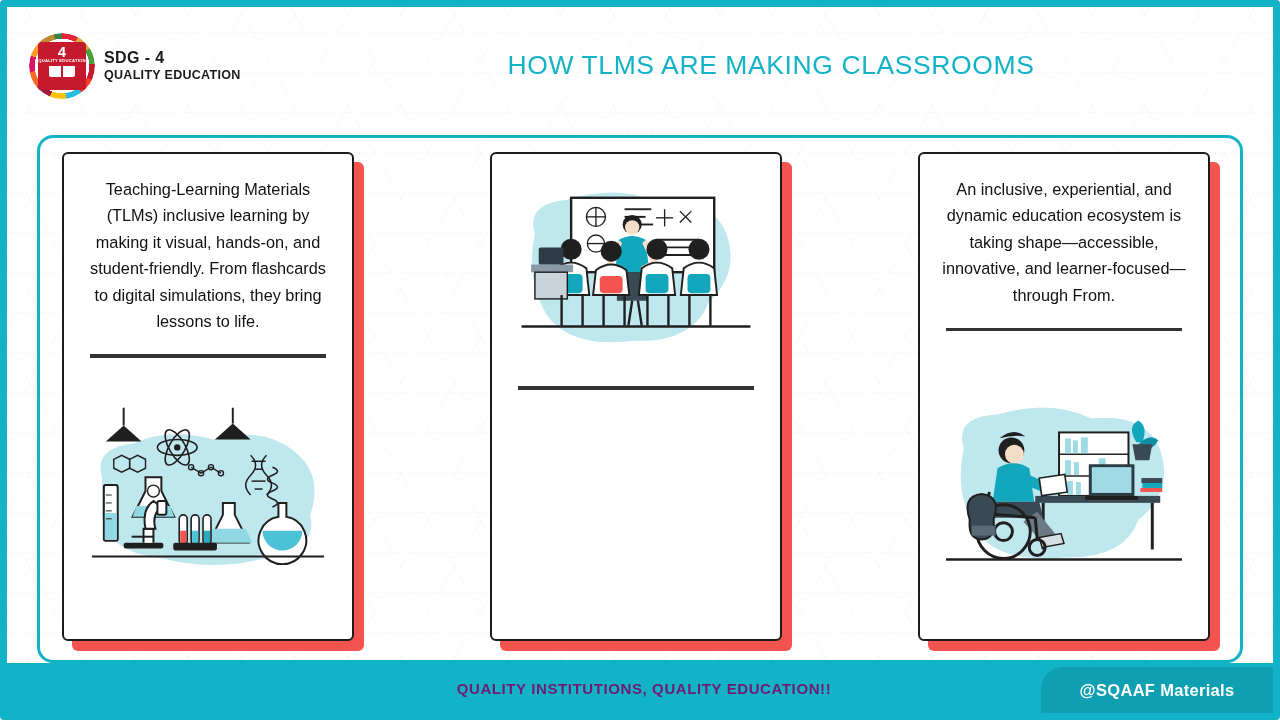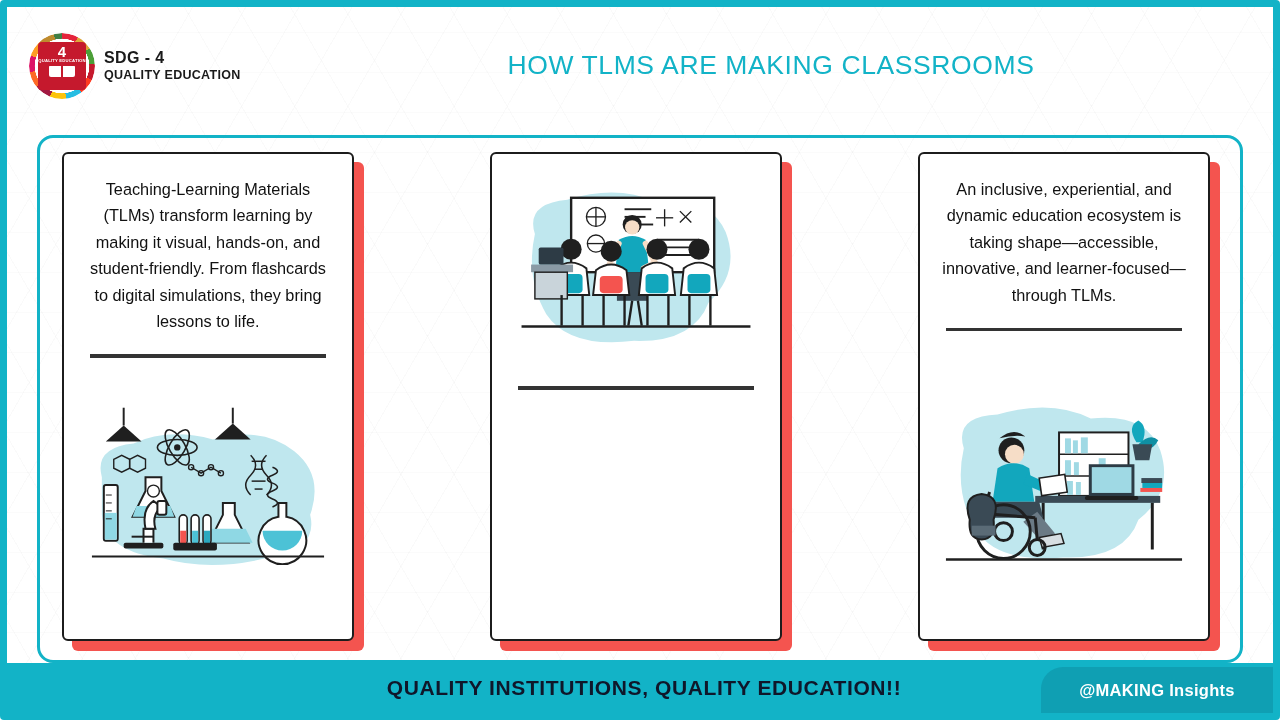--- a/index.html
+++ b/index.html
@@ -115,21 +115,21 @@
   
   .card.mid .art { flex: none; height: 200px; }
   .card.mid .divider { margin: 10px auto 16px; }
 
   
   .footer {
     position: absolute; left: 0; right: 0; bottom: 0; height: 50px;
     background: #12b3c7; display: flex; align-items: center; justify-content: center;
   }
   .footer-text {
-    color: #0f172a; font-weight: bold; font-size: 21px; letter-spacing: .6px; margin-left: 8px;
+    color: #701a75; font-weight: bold; font-size: 15px; letter-spacing: .6px; margin-left: 8px;
   }
   .handle {
     position: absolute; right: 0; bottom: 0; height: 46px; min-width: 232px;
     background: #0f9fb3; border-top-left-radius: 22px;
     display: flex; align-items: center; justify-content: center; padding: 0 26px;
   }
   .handle span { color: #fff; font-weight: bold; font-size: 16.5px; letter-spacing: .3px; }
 </style>
 </head>
 <body>
@@ -157,21 +157,21 @@
       <div class="title-line">HOW TLMS ARE MAKING CLASSROOMS</div>
     </div>
 
   </div>
 
   <div class="panel">
 
     <div class="card-shell">
       <div class="shadow"></div>
       <div class="card">
-        <p class="body">Teaching-Learning Materials (TLMs) transform learning by making it visual, hands-on, and student-friendly. From flashcards to digital simulations, they bring lessons to life.</p>
+        <p class="body">Teaching-Learning Materials (TLMs) inclusive learning by making it visual, hands-on, and student-friendly. From flashcards to digital simulations, they bring lessons to life.</p>
         <div class="divider"></div>
         <div class="art">
           <svg width="250" height="180" viewBox="0 0 250 180">
             <path d="M18 70 Q10 40 50 36 Q85 20 130 32 Q180 18 212 44 Q242 68 228 108 Q236 142 190 150 Q130 166 80 152 Q22 146 18 108 Z" fill="#bfe7ee"></path>
 
             <line x1="40" y1="0" x2="40" y2="18" stroke="#222" stroke-width="2"></line>
             <path d="M22 34 L58 34 L40 18 Z" fill="#1f1f1f"></path>
             <line x1="150" y1="0" x2="150" y2="16" stroke="#222" stroke-width="2"></line>
             <path d="M132 32 L168 32 L150 16 Z" fill="#1f1f1f"></path>
 
@@ -333,21 +333,21 @@
             <line x1="10" y1="153" x2="250" y2="153" stroke="#1f1f1f" stroke-width="2.5"></line>
           </svg>
         </div>
         <div class="divider"></div>
       </div>
     </div>
 
     <div class="card-shell">
       <div class="shadow"></div>
       <div class="card">
-        <p class="body">An inclusive, experiential, and dynamic education ecosystem is taking shape—accessible, innovative, and learner-focused—through TLMs.</p>
+        <p class="body">An inclusive, experiential, and dynamic education ecosystem is taking shape—accessible, innovative, and learner-focused—through From.</p>
         <div class="divider"></div>
         <div class="art">
           <svg width="250" height="185" viewBox="0 0 250 185">
             <path d="M24 56 Q14 24 58 22 Q112 6 152 26 Q208 20 222 58 Q236 100 200 128 Q186 168 124 166 Q58 172 36 138 Q14 100 24 56 Z" fill="#bfe7ee"></path>
 
             <rect x="120" y="40" width="70" height="64" fill="#fff" stroke="#1f1f1f" stroke-width="2"></rect>
             <g stroke="#1f1f1f" stroke-width="1.6">
               <line x1="120" y1="62" x2="190" y2="62"></line>
                 <line x1="120" y1="84" x2="190" y2="84"></line>
             </g>
@@ -409,17 +409,17 @@
           </svg>
         </div>
       </div>
     </div>
 
   </div>
 
   <div class="footer">
     <div class="footer-text">QUALITY INSTITUTIONS, QUALITY EDUCATION!!</div>
     <div class="handle">
-      <span>@MAKING Insights</span>
+      <span>@SQAAF Materials</span>
     </div>
   </div>
 
 </div>
 
 </body></html>

